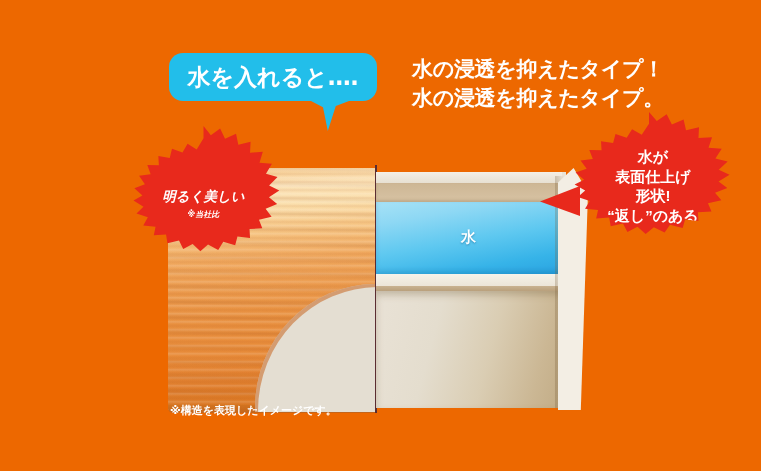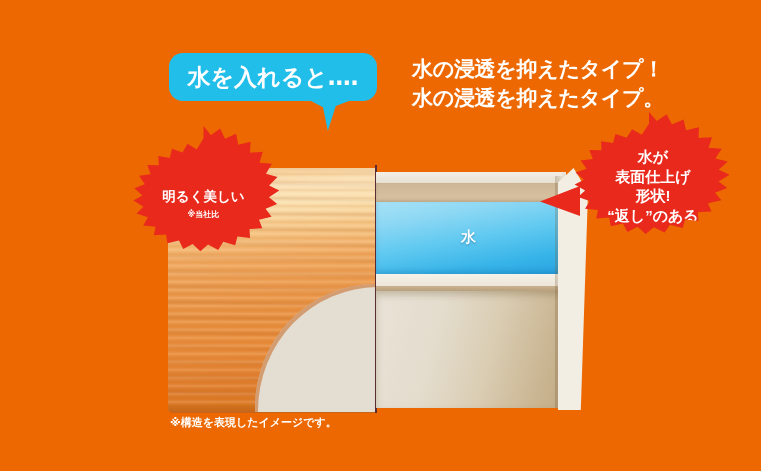--- a/index.html
+++ b/index.html
@@ -294,20 +294,21 @@
     );
   }
 
   #burst-left {
     left: 116px;
     top: 126px;
     width: 175px;
     height: 152px;
     font-size: 13.5px;
     line-height: 1.32;
+    font-style: italic;
   }
   #burst-left .burst-inner {
     transform: translateY(2px);
   }
   #burst-left .fineprint {
     display: block;
     font-size: 8px;
     margin-top: 4px;
     letter-spacing: 0px;
   }
@@ -331,21 +332,21 @@
     width: 40px;
     height: 30px;
     background: #E8291C;
     clip-path: polygon(100% 0%, 0% 52%, 100% 100%);
   }
 
   
   #caption {
     position: absolute;
     left: 170px;
-    top: 415px;
+    top: 403px;
     color: #ffffff;
     font-size: 11px;
     font-weight: bold;
     letter-spacing: 0px;
     white-space: nowrap;
   }
 </style>
 </head>
 <body>
 

